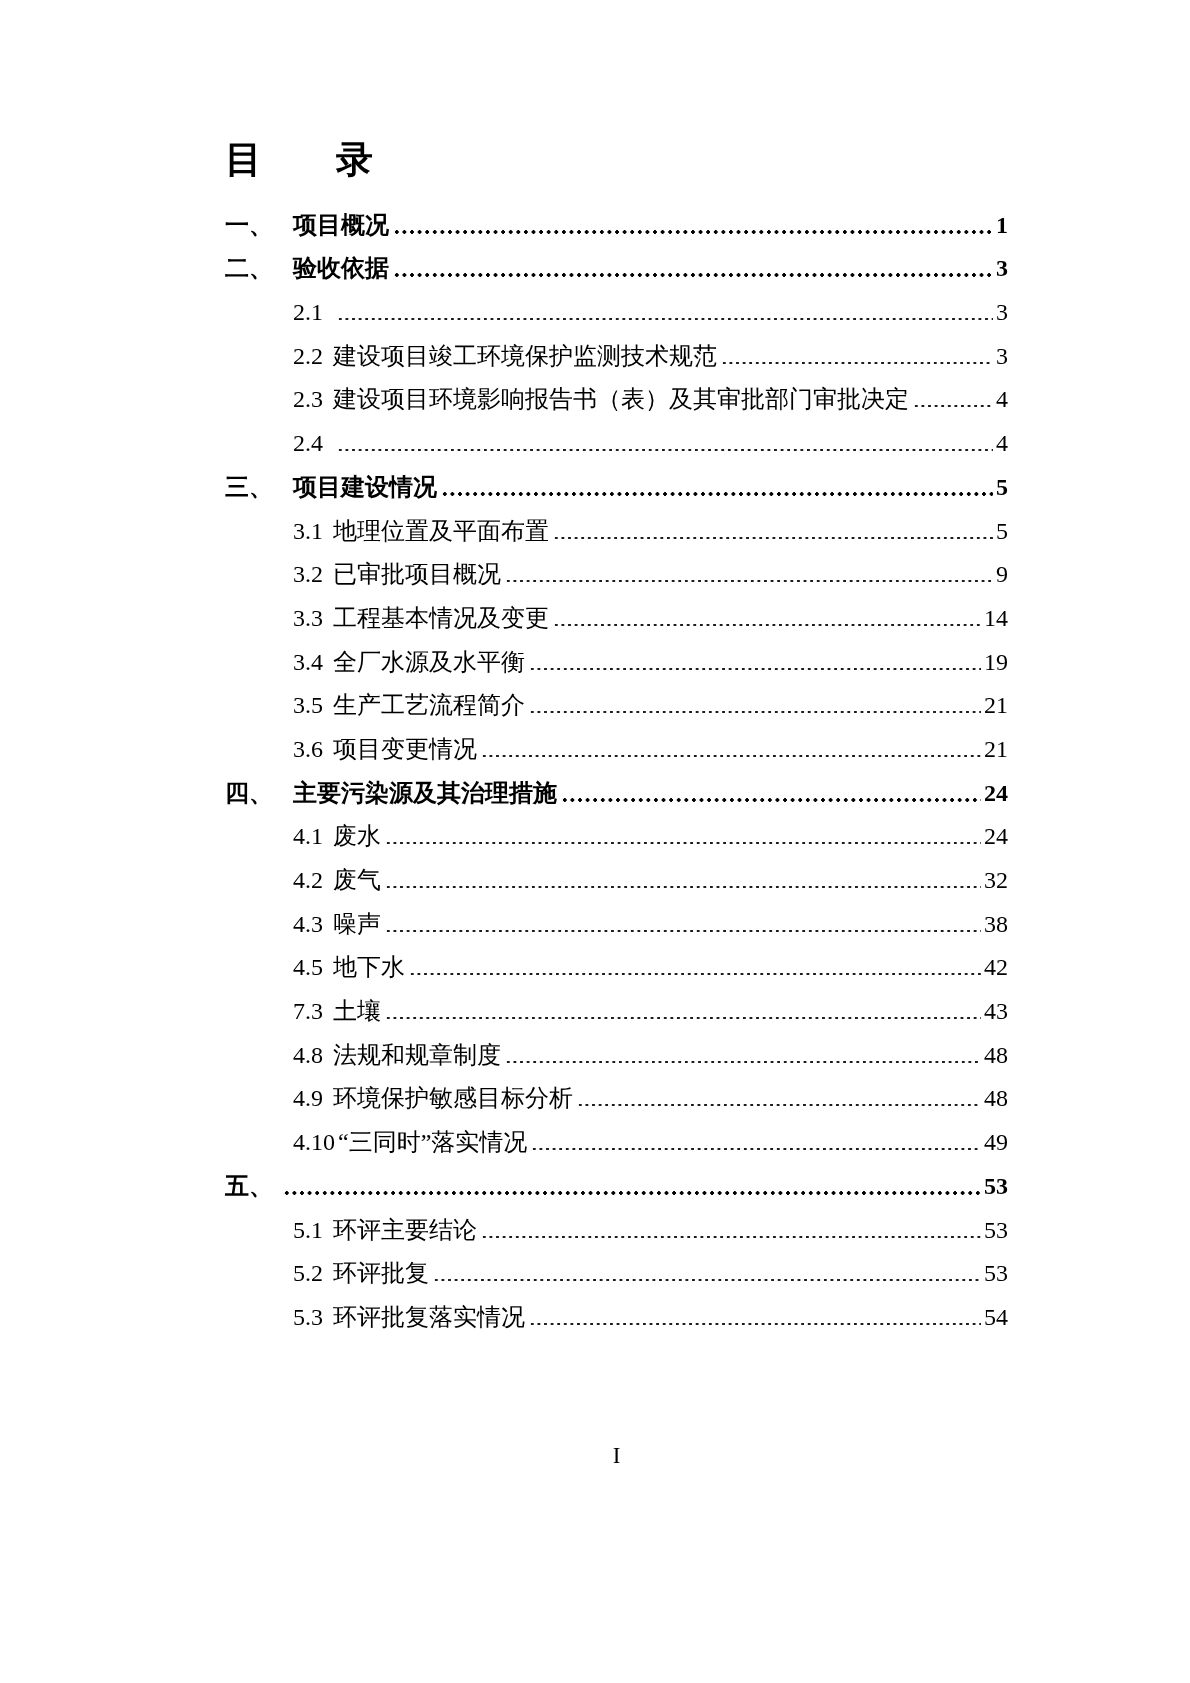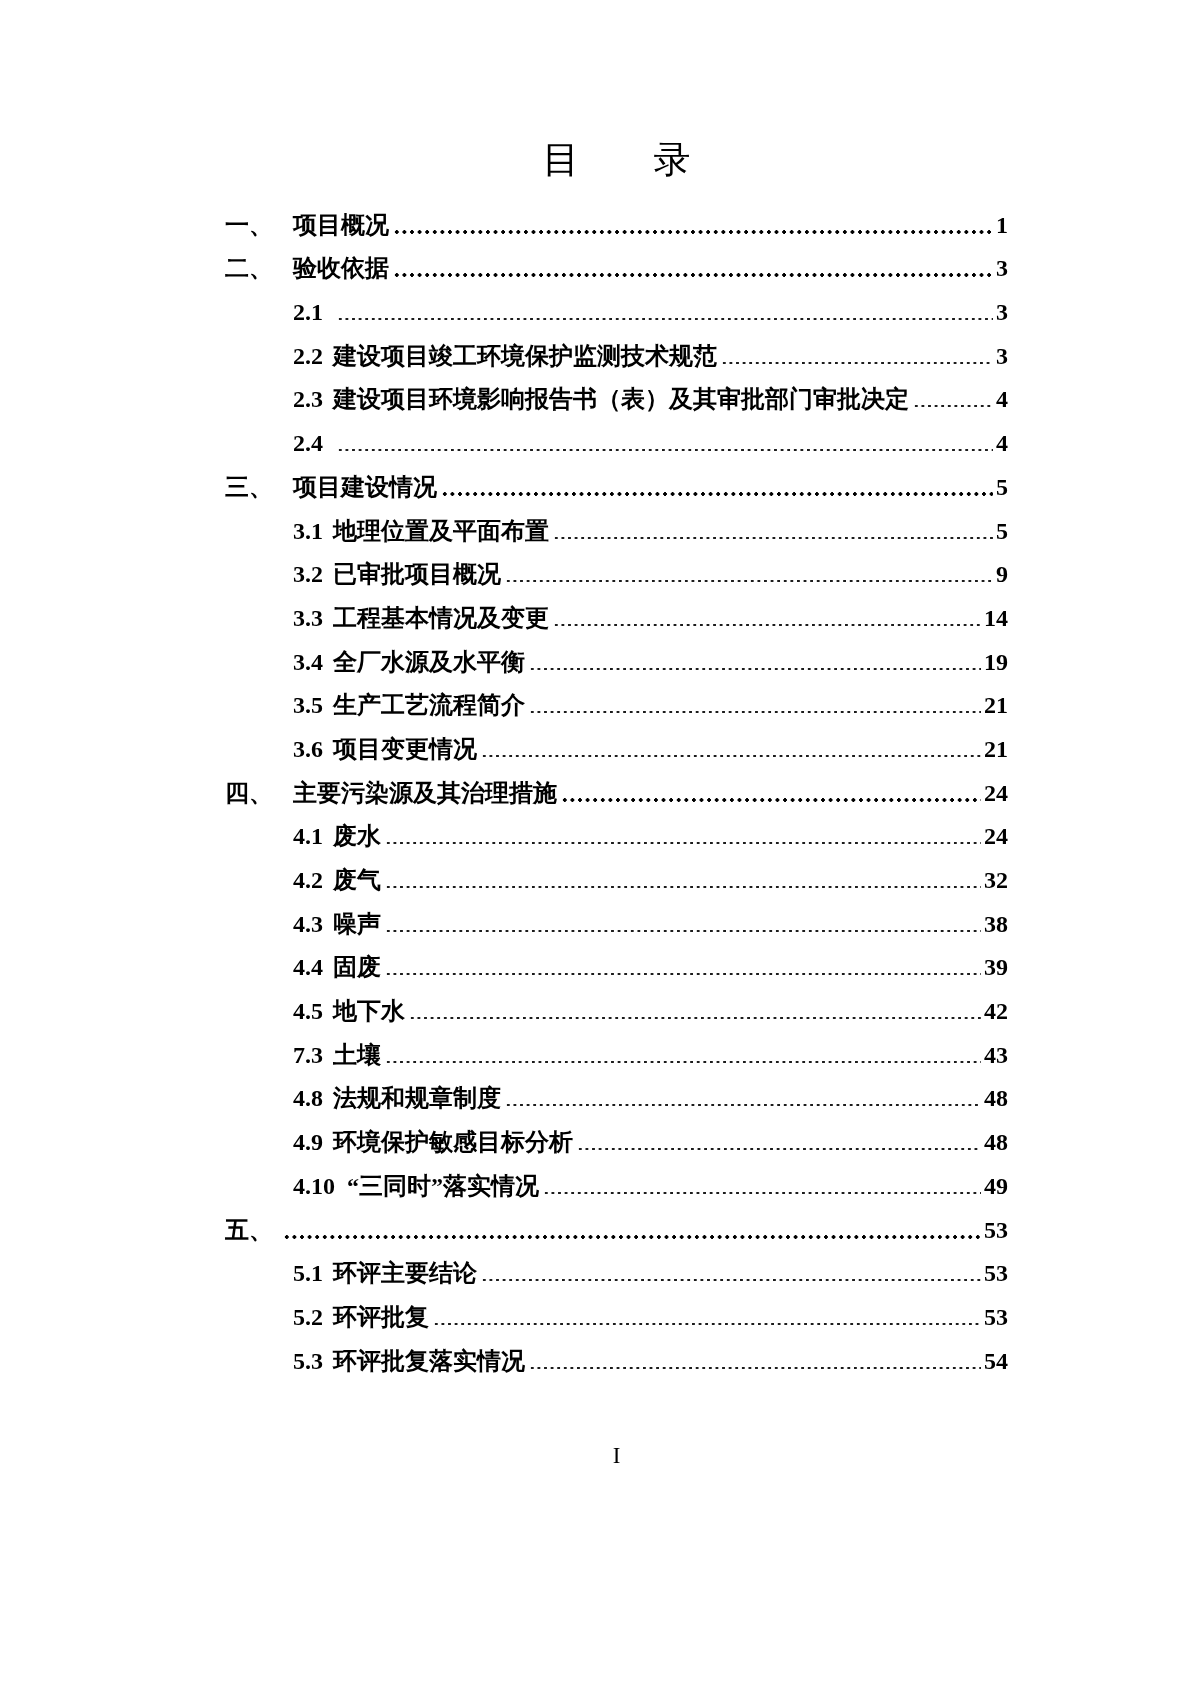--- a/index.html
+++ b/index.html
@@ -21,45 +21,44 @@
     background: #ffffff;
   }
   .content {
     position: absolute;
     left: 225px;
     top: 0;
     width: 783px;
   }
   .doc-title {
     padding-top: 138px;
-    text-align: center;
+    text-align: left;
     font-size: 37px;
-    font-weight: normal;
+    font-weight: bold;
     white-space: pre;
     line-height: 44px;
   }
   .toc {
     margin-top: 14px;
   }
   .toc-row {
     display: flex;
     align-items: flex-end;
     height: 43.7px;
     font-size: 24px;
     line-height: 30px;
-    font-weight: bold;
   }
   .toc-row .num { white-space: nowrap; }
   .toc-row .label { white-space: nowrap; }
   .lvl1 { font-weight: bold; }
   .lvl1 .num { min-width: 68px; }
   .lvl1.tight .num { min-width: 0; margin-right: 6px; }
   .lvl2 .num { margin-right: 10px; }
   .lvl2 { padding-left: 68px; }
-  .lvl2.tight .num { margin-right: 12px; }
+  .lvl2.tight .num { margin-right: 3px; }
   .dots {
     flex: 1;
     align-self: flex-end;
     height: 6px;
     margin: 0 3px 5px 4px;
     background-image: radial-gradient(circle, #1c1c1c 1.25px, rgba(0,0,0,0) 1.5px);
     background-size: 6.6px 6px;
     background-repeat: repeat-x;
     background-position: left center;
     min-width: 12px;
@@ -180,26 +179,20 @@
     <span class="dots"></span>
     <span class="page-num">32</span>
   </div>
         <div class="toc-row lvl2">
     <span class="num">4.3</span>
     <span class="label">噪声</span>
     <span class="dots"></span>
     <span class="page-num">38</span>
   </div>
         <div class="toc-row lvl2">
-    <span class="num">4.4</span>
-    <span class="label">固废</span>
-    <span class="dots"></span>
-    <span class="page-num">39</span>
-  </div>
-        <div class="toc-row lvl2">
     <span class="num">4.5</span>
     <span class="label">地下水</span>
     <span class="dots"></span>
     <span class="page-num">42</span>
   </div>
         <div class="toc-row lvl2">
     <span class="num">7.3</span>
     <span class="label">土壤</span>
     <span class="dots"></span>
     <span class="page-num">43</span>

